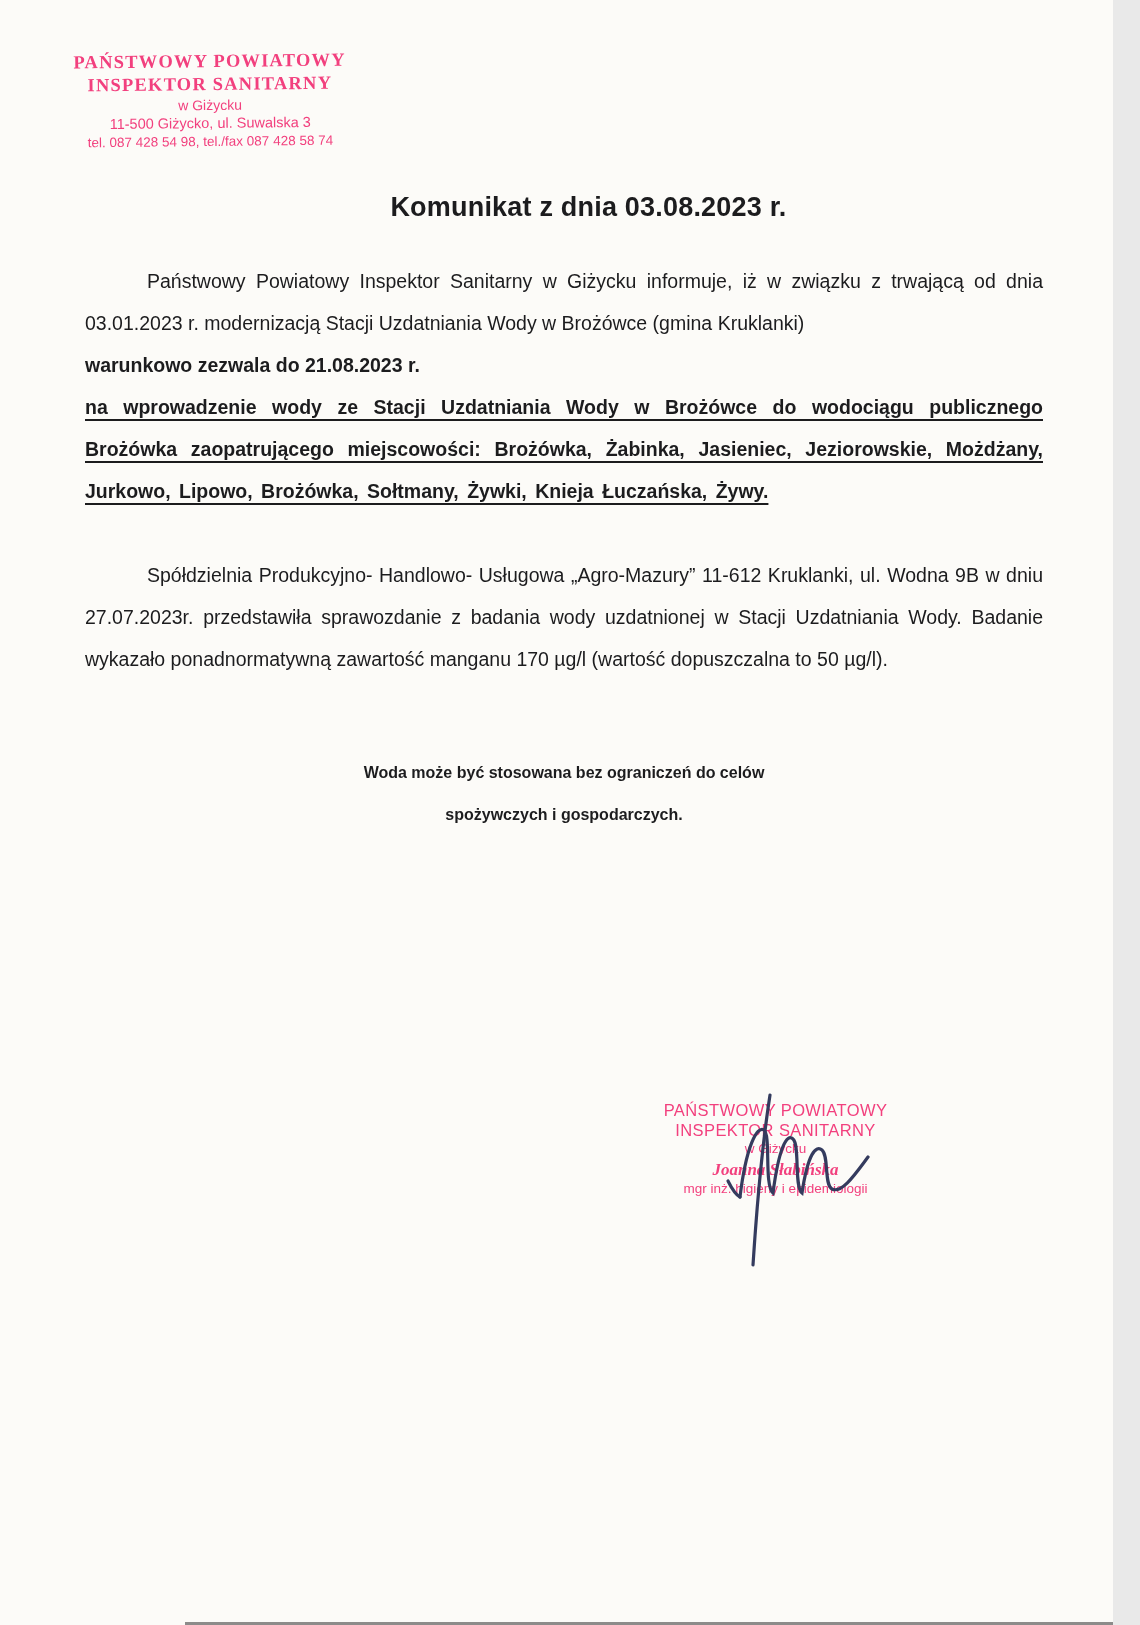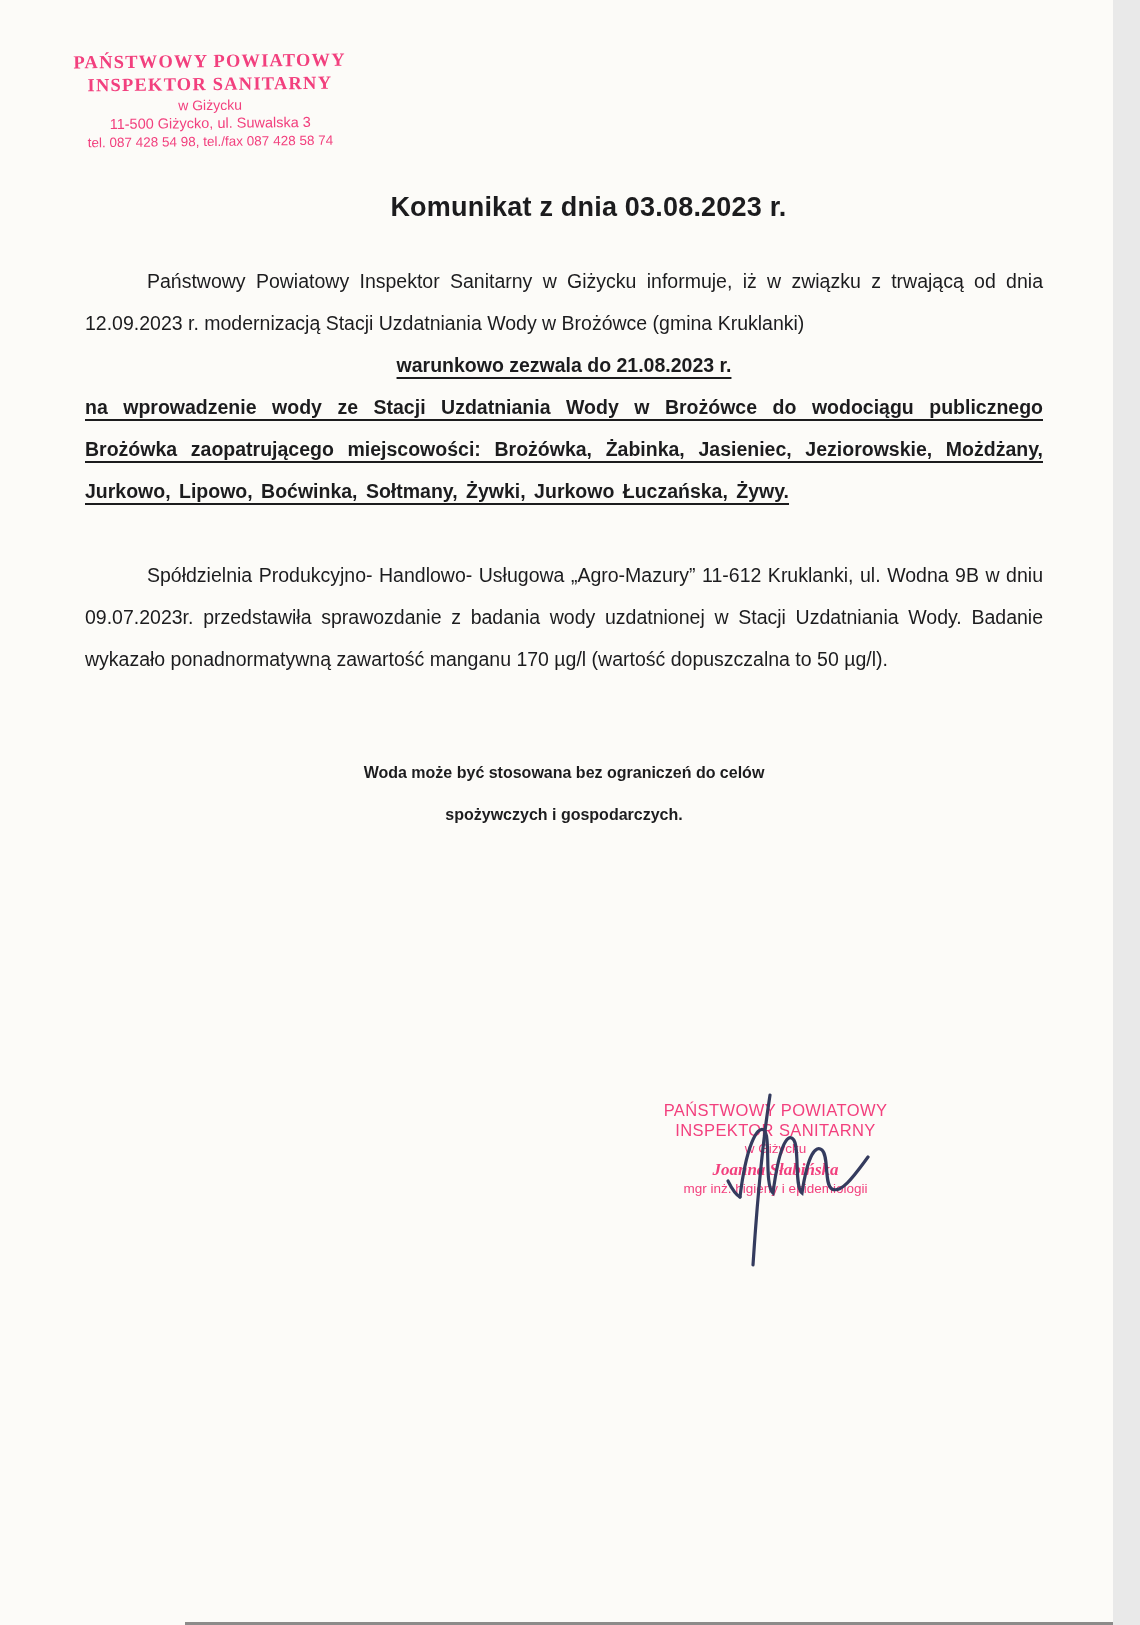--- a/index.html
+++ b/index.html
@@ -53,23 +53,21 @@
     position: absolute;
     left: 85px;
     top: 260px;
     width: 958px;
     font-size: 19.5px;
     line-height: 42px;
     text-align: justify;
   }
   .indent { text-indent: 62px; }
   .permit-line {
-    text-align: center;
     font-weight: bold;
-    text-decoration: underline;
     text-underline-offset: 5px;
     text-decoration-thickness: 2px;
   }
   .permit-details {
     font-weight: bold;
     text-decoration: underline;
     text-underline-offset: 5px;
     text-decoration-thickness: 2px;
     word-spacing: 3px;
   }
@@ -132,24 +130,24 @@
     <div class="hs-org">PAŃSTWOWY POWIATOWY</div>
     <div class="hs-org">INSPEKTOR  SANITARNY</div>
     <div class="hs-small">w Giżycku</div>
     <div class="hs-addr">11-500 Giżycko, ul. Suwalska 3</div>
     <div class="hs-phone">tel. 087 428 54 98, tel./fax 087 428 58 74</div>
   </div>
 
   <h1 class="title">Komunikat z dnia 03.08.2023 r.</h1>
 
   <div class="body-text">
-    <p class="indent">Państwowy Powiatowy Inspektor Sanitarny w Giżycku informuje, iż w związku  z trwającą od dnia 12.09.2023 r. modernizacją Stacji Uzdatniania Wody w Brożówce  (gmina Kruklanki)</p>
+    <p class="indent">Państwowy Powiatowy Inspektor Sanitarny w Giżycku informuje, iż w związku  z trwającą od dnia 03.01.2023 r. modernizacją Stacji Uzdatniania Wody w Brożówce  (gmina Kruklanki)</p>
     <p class="permit-line">warunkowo zezwala do 21.08.2023 r.</p>
-    <p class="permit-details">na wprowadzenie wody ze Stacji Uzdatniania Wody w Brożówce do wodociągu publicznego Brożówka zaopatrującego miejscowości: Brożówka, Żabinka, Jasieniec, Jeziorowskie, Możdżany, Jurkowo, Lipowo, Boćwinka, Sołtmany, Żywki, Jurkowo Łuczańska, Żywy.</p>
-    <p class="indent para2">Spółdzielnia Produkcyjno- Handlowo- Usługowa „Agro-Mazury” 11-612 Kruklanki, ul. Wodna 9B  w dniu 09.07.2023r. przedstawiła sprawozdanie z badania wody uzdatnionej w Stacji Uzdatniania Wody. Badanie wykazało ponadnormatywną zawartość manganu 170 µg/l (wartość dopuszczalna to 50 µg/l).</p>
+    <p class="permit-details">na wprowadzenie wody ze Stacji Uzdatniania Wody w Brożówce do wodociągu publicznego Brożówka zaopatrującego miejscowości: Brożówka, Żabinka, Jasieniec, Jeziorowskie, Możdżany, Jurkowo, Lipowo, Brożówka, Sołtmany, Żywki, Knieja Łuczańska, Żywy.</p>
+    <p class="indent para2">Spółdzielnia Produkcyjno- Handlowo- Usługowa „Agro-Mazury” 11-612 Kruklanki, ul. Wodna 9B  w dniu 27.07.2023r. przedstawiła sprawozdanie z badania wody uzdatnionej w Stacji Uzdatniania Wody. Badanie wykazało ponadnormatywną zawartość manganu 170 µg/l (wartość dopuszczalna to 50 µg/l).</p>
     <div class="closing">
       <div>Woda może być stosowana  bez ograniczeń do celów</div>
       <div>spożywczych i gospodarczych.</div>
     </div>
   </div>
 
   <div class="footer-stamp">
     <div class="fs-org">PAŃSTWOWY POWIATOWY</div>
     <div class="fs-org">INSPEKTOR SANITARNY</div>
     <div class="fs-loc">w Giżycku</div>

